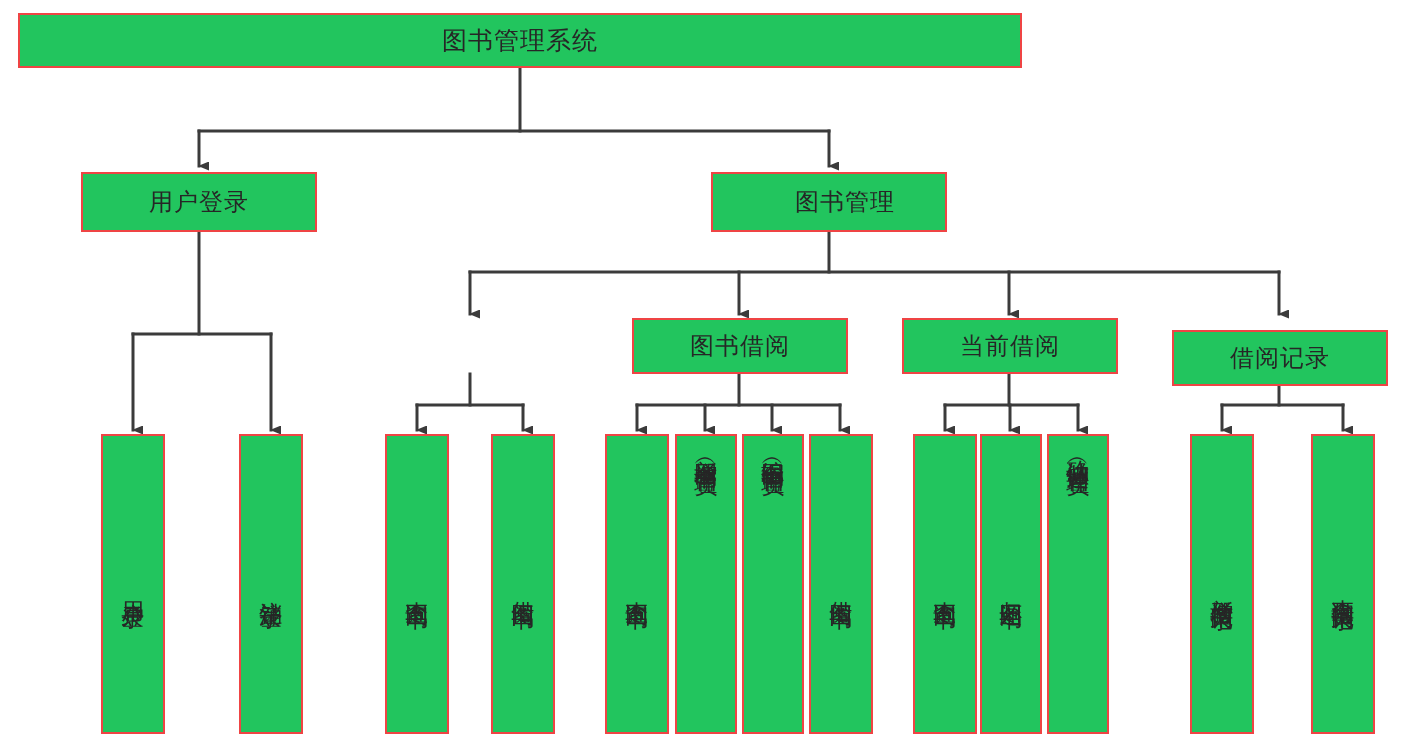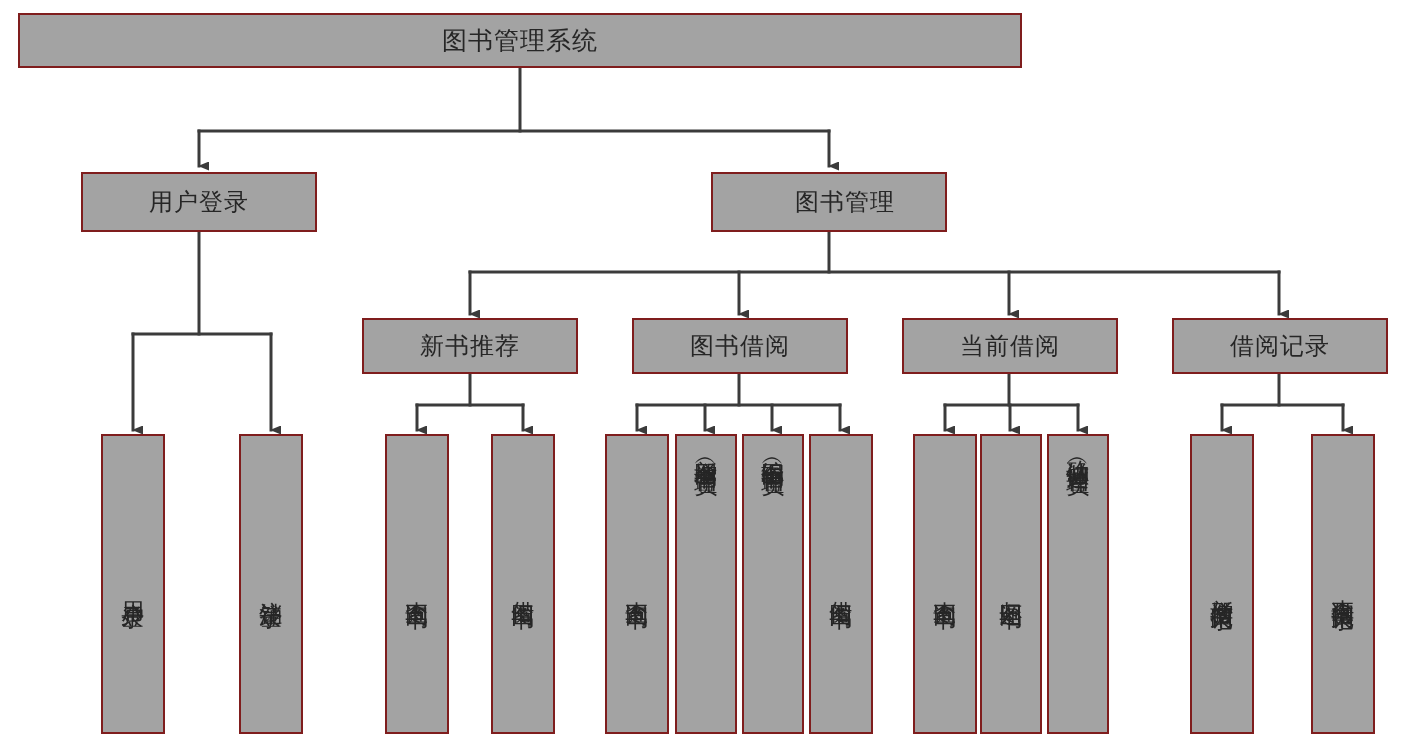--- a/index.html
+++ b/index.html
@@ -21,22 +21,22 @@
   #diagram-svg {
     position: absolute;
     left: 0;
     top: 0;
     width: 1405px;
     height: 747px;
   }
   .node {
     position: absolute;
     box-sizing: border-box;
-    border: 2px solid #7f1d1d;
-    background: #a3a3a3;
+    border: 2px solid #ef4444;
+    background: #22c55e;
     display: flex;
     align-items: center;
     justify-content: center;
     color: #262626;
   }
   .node-label {
     display: block;
     text-align: center;
     line-height: 1.12;
     white-space: nowrap;
@@ -134,30 +134,27 @@
     <span class="node-label">图书管理系统</span>
   </div>
 
   <div class="node horizontal" style="left:81px; top:172px; width:236px; height:60px;">
     <span class="node-label">用户登录</span>
   </div>
   <div class="node horizontal" style="left:711px; top:172px; width:236px; height:60px;padding-left:32px;">
     <span class="node-label">图书管理</span>
   </div>
 
-  <div class="node horizontal" style="left:362px; top:318px; width:216px; height:56px;">
-    <span class="node-label">新书推荐</span>
-  </div>
   <div class="node horizontal" style="left:902px; top:318px; width:216px; height:56px;">
     <span class="node-label">当前借阅</span>
   </div>
   <div class="node horizontal" style="left:632px; top:318px; width:216px; height:56px;">
     <span class="node-label">图书借阅</span>
   </div>
-  <div class="node horizontal" style="left:1172px; top:318px; width:216px; height:56px;">
+  <div class="node horizontal" style="left:1172px; top:330px; width:216px; height:56px;">
     <span class="node-label">借阅记录</span>
   </div>
 
   <div class="node vertical v-center" style="left:101px; top:434px; width:64px; height:300px;">
     <span class="node-label">用户登录</span>
   </div>
   <div class="node vertical v-center" style="left:239px; top:434px; width:64px; height:300px;">
     <span class="node-label">注销登录</span>
   </div>
 

